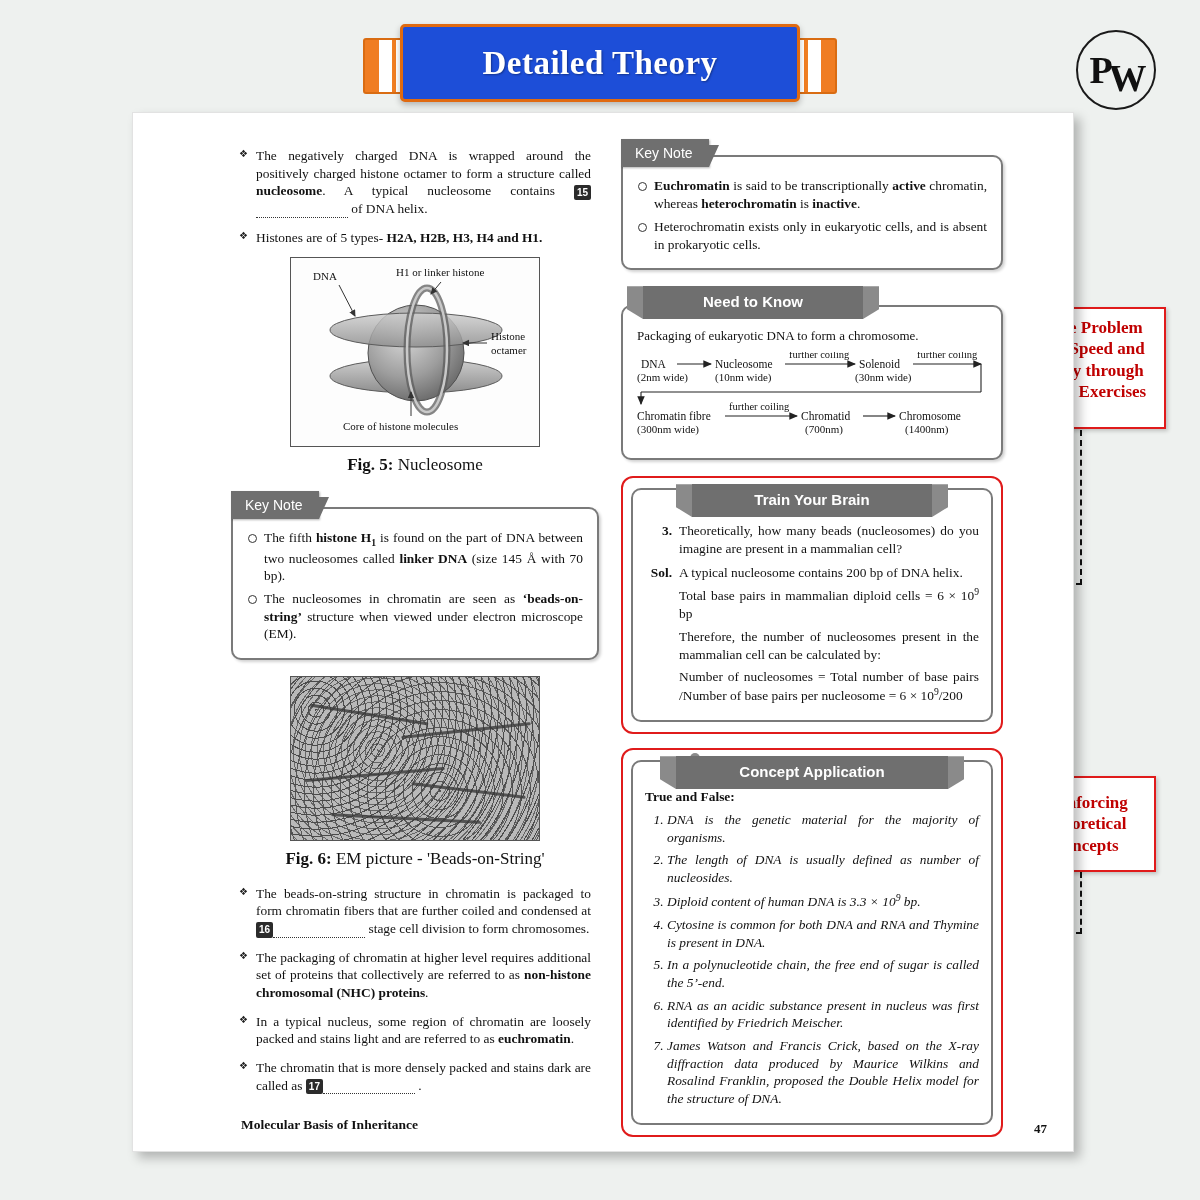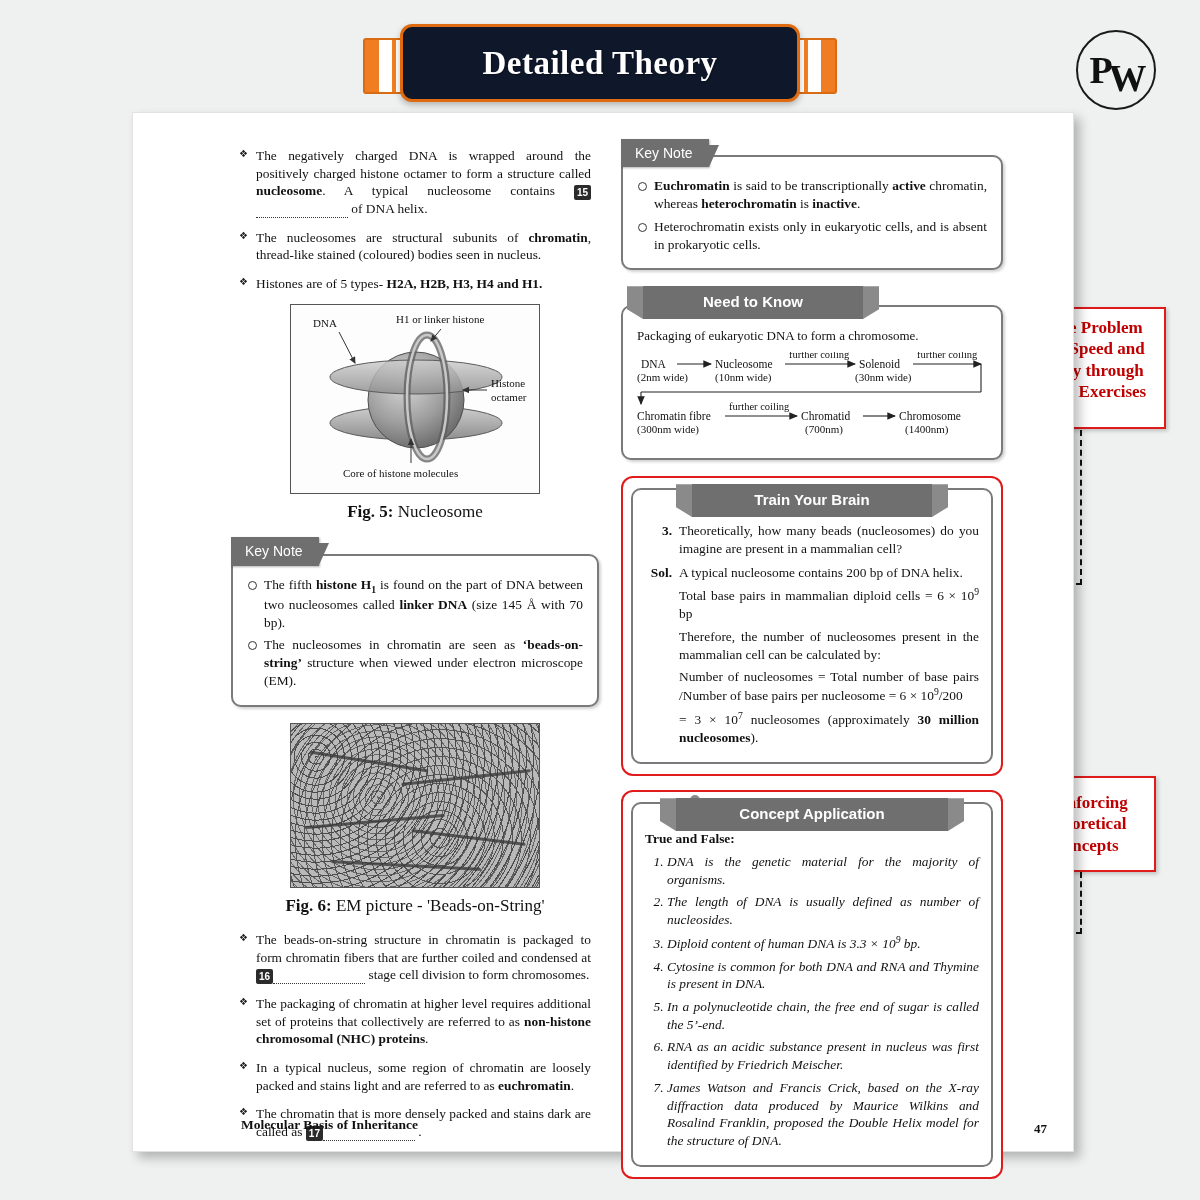--- a/index.html
+++ b/index.html
@@ -35,23 +35,23 @@
     content: ""; position: absolute; left: 14px; top: 0; width: 13px; height: 100%;
     background: #ffffff;
   }
   .banner .book-left::after, .banner .book-right::after {
     content: ""; position: absolute; right: 14px; top: 0; width: 13px; height: 100%;
     background: #ffffff;
   }
   .banner .plate {
     position: absolute;
     left: 45px; top: 0; right: 45px; height: 78px;
-    background: #0f172a;
+    background: #1d4ed8;
     border: 3px solid #e06a10;
-    border-radius: 12px;
+    border-radius: 5px;
     box-shadow: 0 3px 6px rgba(0,0,0,.25);
     display: flex; align-items: center; justify-content: center;
   }
   .banner .plate .title {
     color: #ffffff;
     font-size: 33px;
     font-weight: bold;
     letter-spacing: .5px;
     text-shadow: 1px 1px 2px rgba(0,0,0,.35);
   }
@@ -292,21 +292,20 @@
   <div class="dashv" style="left:1080px; top:430px; height:155px;"></div>
   <div class="dash" style="left:1010px; top:932px; width:72px;"></div>
   <div class="dashv" style="left:1080px; top:872px; height:62px;"></div>
 
   <div class="sheet">
 
     <div class="col-left">
 
       <ul class="bul">
         <li>The negatively charged DNA is wrapped around the positively charged histone octamer to form a structure called <b>nucleosome</b>. A typical nucleosome contains <span class="qnum">15</span><span class="blank-line"></span> of DNA helix.</li>
-        <li>The nucleosomes are structural subunits of <b>chromatin</b>, thread-like stained (coloured) bodies seen in nucleus.</li>
         <li>Histones are of 5 types- <b>H2A, H2B, H3, H4 and H1.</b></li>
       </ul>
 
       <div class="fig5">
         <svg width="250" height="190" viewBox="0 0 250 190">
           <defs>
             <radialGradient id="gsph" cx="38%" cy="32%" r="72%">
               <stop offset="0%" stop-color="#d9d9d9"></stop>
               <stop offset="60%" stop-color="#9d9d9d"></stop>
               <stop offset="100%" stop-color="#6a6a6a"></stop>
@@ -441,21 +440,20 @@
             <div class="lbl" style="text-align:right; padding-right:7px;">3.</div>
             <div class="bod">Theoretically, how many beads (nucleosomes) do you imagine are present in a mammalian cell?</div>
           </div>
           <div class="sol-row">
             <div class="lbl" style="text-align:right; padding-right:7px;">Sol.</div>
             <div class="bod">
               <p>A typical nucleosome contains 200 bp of DNA helix.</p>
               <p>Total base pairs in mammalian diploid cells = 6 × 10<sup>9</sup> bp</p>
               <p>Therefore, the number of nucleosomes present in the mammalian cell can be calculated by:</p>
               <p>Number of nucleosomes = Total number of base pairs /Number of base pairs per nucleosome = 6 × 10<sup>9</sup>/200</p>
-              <p>= 3 × 10<sup>7</sup> nucleosomes (approximately <b>30 million nucleosomes</b>).</p>
             </div>
           </div>
         </div>
       </div>
 
       <div class="redbox">
         <div class="hdr-wrap">
           <span class="ribbon-wide" style="width:272px;">Concept Application</span>
           <svg class="tyb-person" style="left:62px; top:2px;" width="20" height="26" viewBox="0 0 20 26">
             <circle cx="10" cy="6" r="5" fill="#8a8a8a"></circle>

